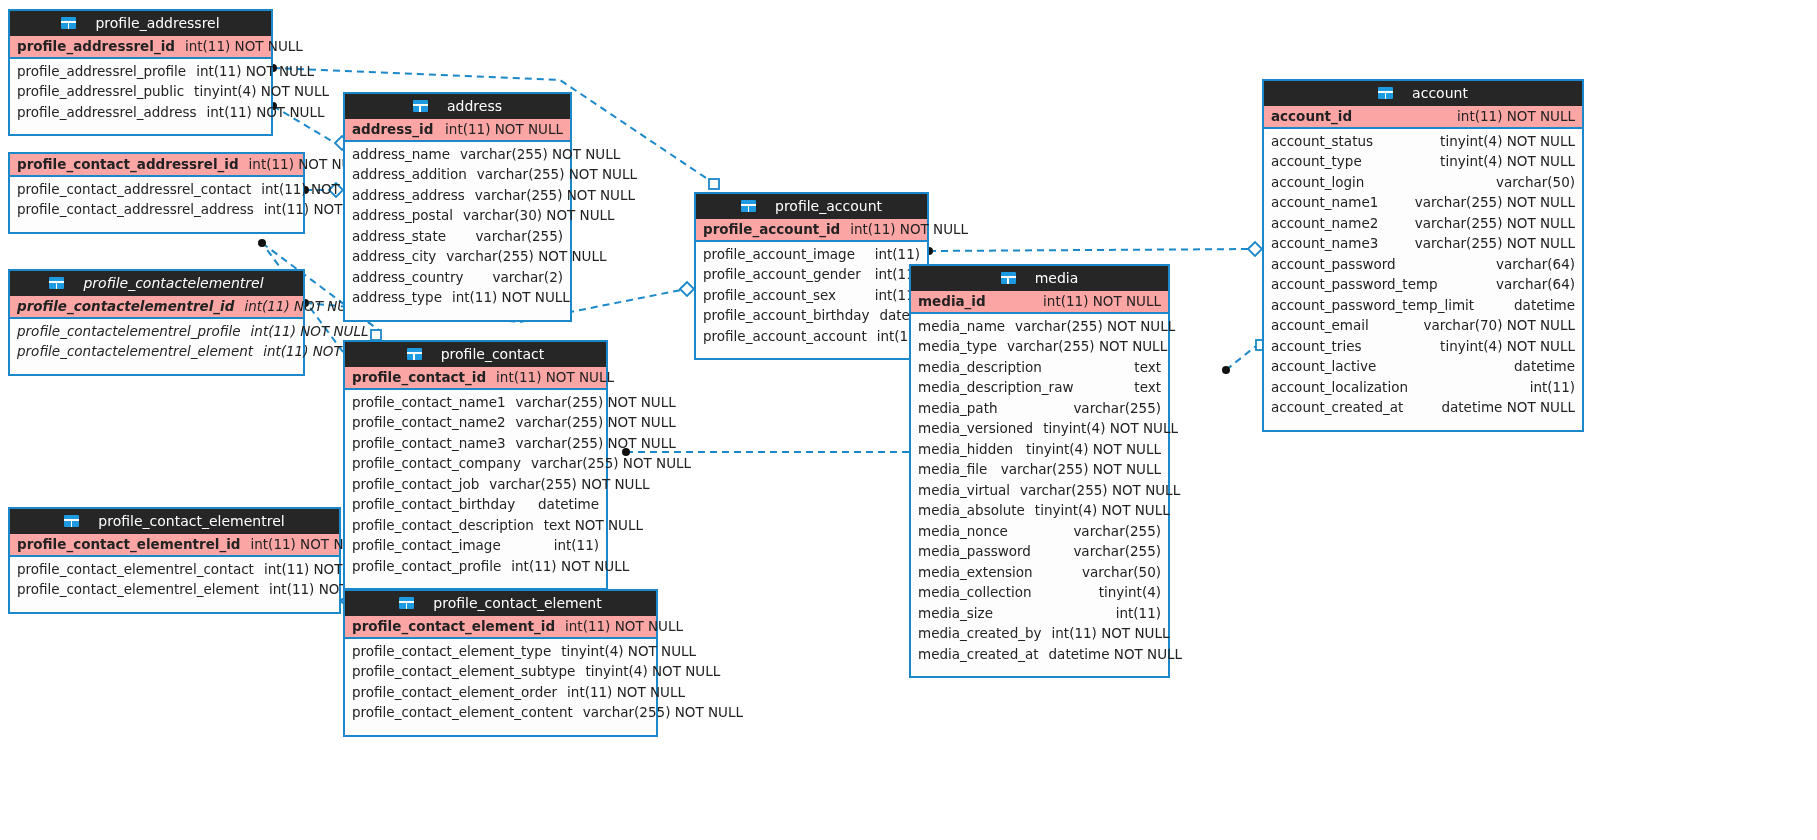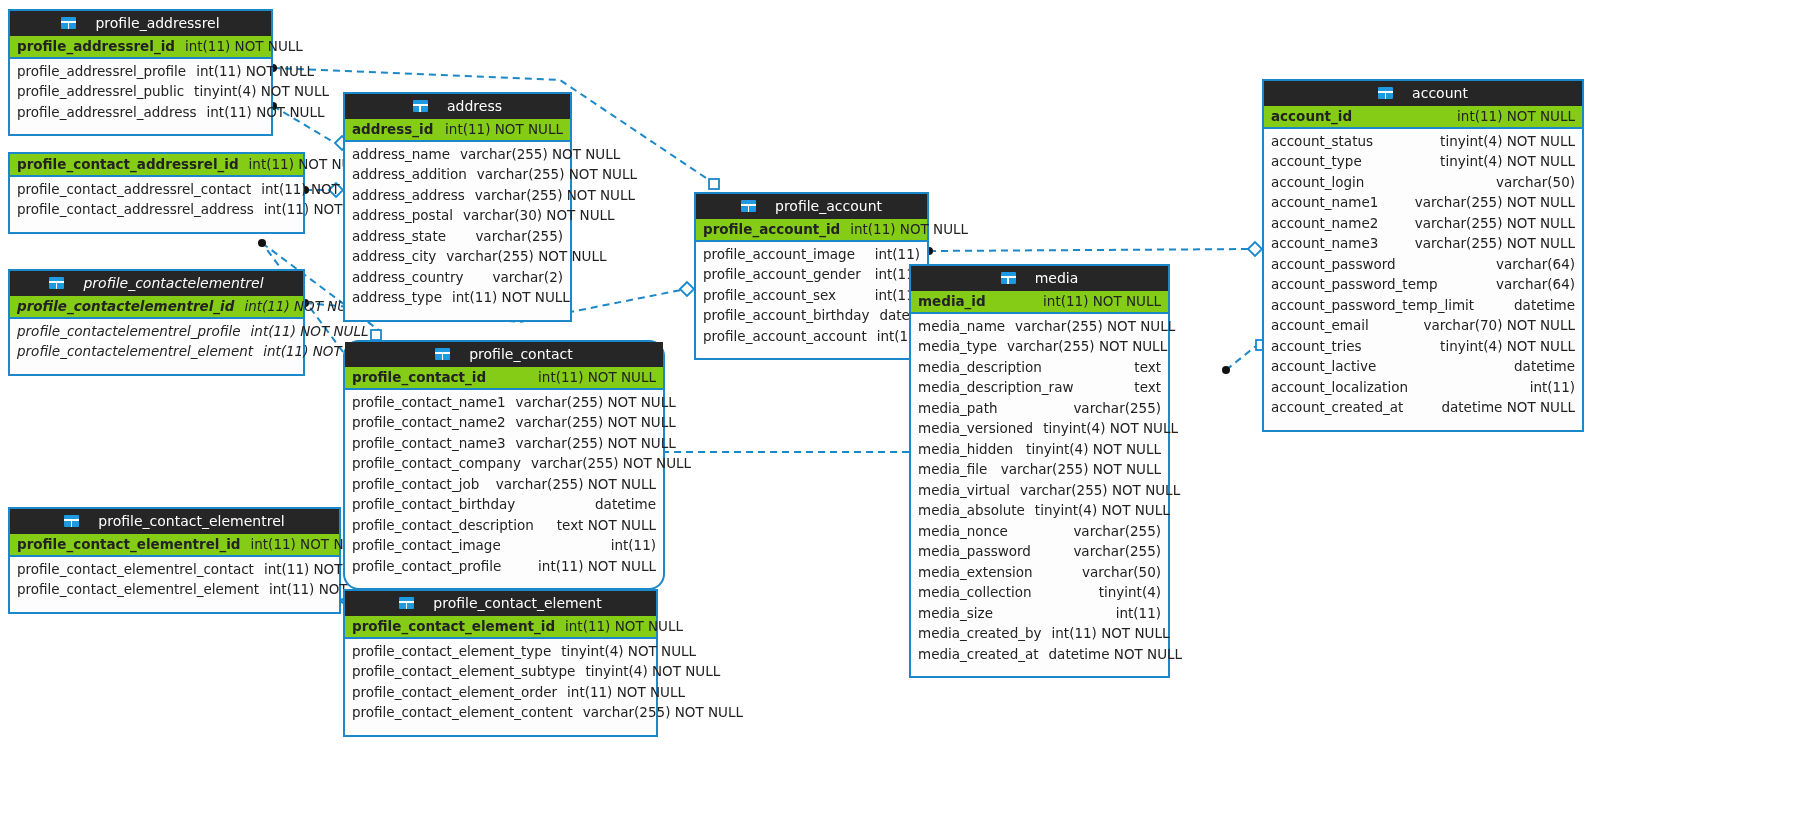--- a/index.html
+++ b/index.html
@@ -36,21 +36,21 @@
     background:#1e9ae0;border-radius:1px;
   }
   .tbl-icon::before{
     content:"";position:absolute;left:0;right:0;top:4px;height:1.5px;background:#ffffff;
   }
   .tbl-icon::after{
     content:"";position:absolute;top:4px;bottom:0;left:6.5px;width:1.5px;background:#ffffff;
   }
   .pkrow{
     border-bottom:2px solid #1a88c9;
-    background:#84cc16;
+    background:#fca5a5;
   }
   .row{
     display:flex;align-items:baseline;
     padding:1px 7px 1px 7px;
     white-space:nowrap;
     line-height:18.5px;
   }
   .row .nm{flex:0 0 auto;}
   .row .sp{flex:1 1 auto;min-width:10px;}
   .row .ty{flex:0 0 auto;text-align:right;}
@@ -269,21 +269,21 @@
             <span class="sp"></span>
             <span class="ty">varchar(2)</span>
           </div>
           <div class="row">
             <span class="nm">address_type</span>
             <span class="sp"></span>
             <span class="ty">int(11) NOT NULL</span>
           </div>
         </div>
       </div>
-      <div class="table" style="left: 343px; top: 340px; width: 322px; border-radius: 16px;">
+      <div class="table" style="left: 343px; top: 340px; width: 265px;">
         <div class="thead">
           <span class="tbl-icon"></span>
           <span>profile_contact</span>
         </div>
         <div class="pkrow">
           <div class="row">
             <span class="nm">profile_contact_id</span>
             <span class="sp"></span>
             <span class="ty">int(11) NOT NULL</span>
           </div>

